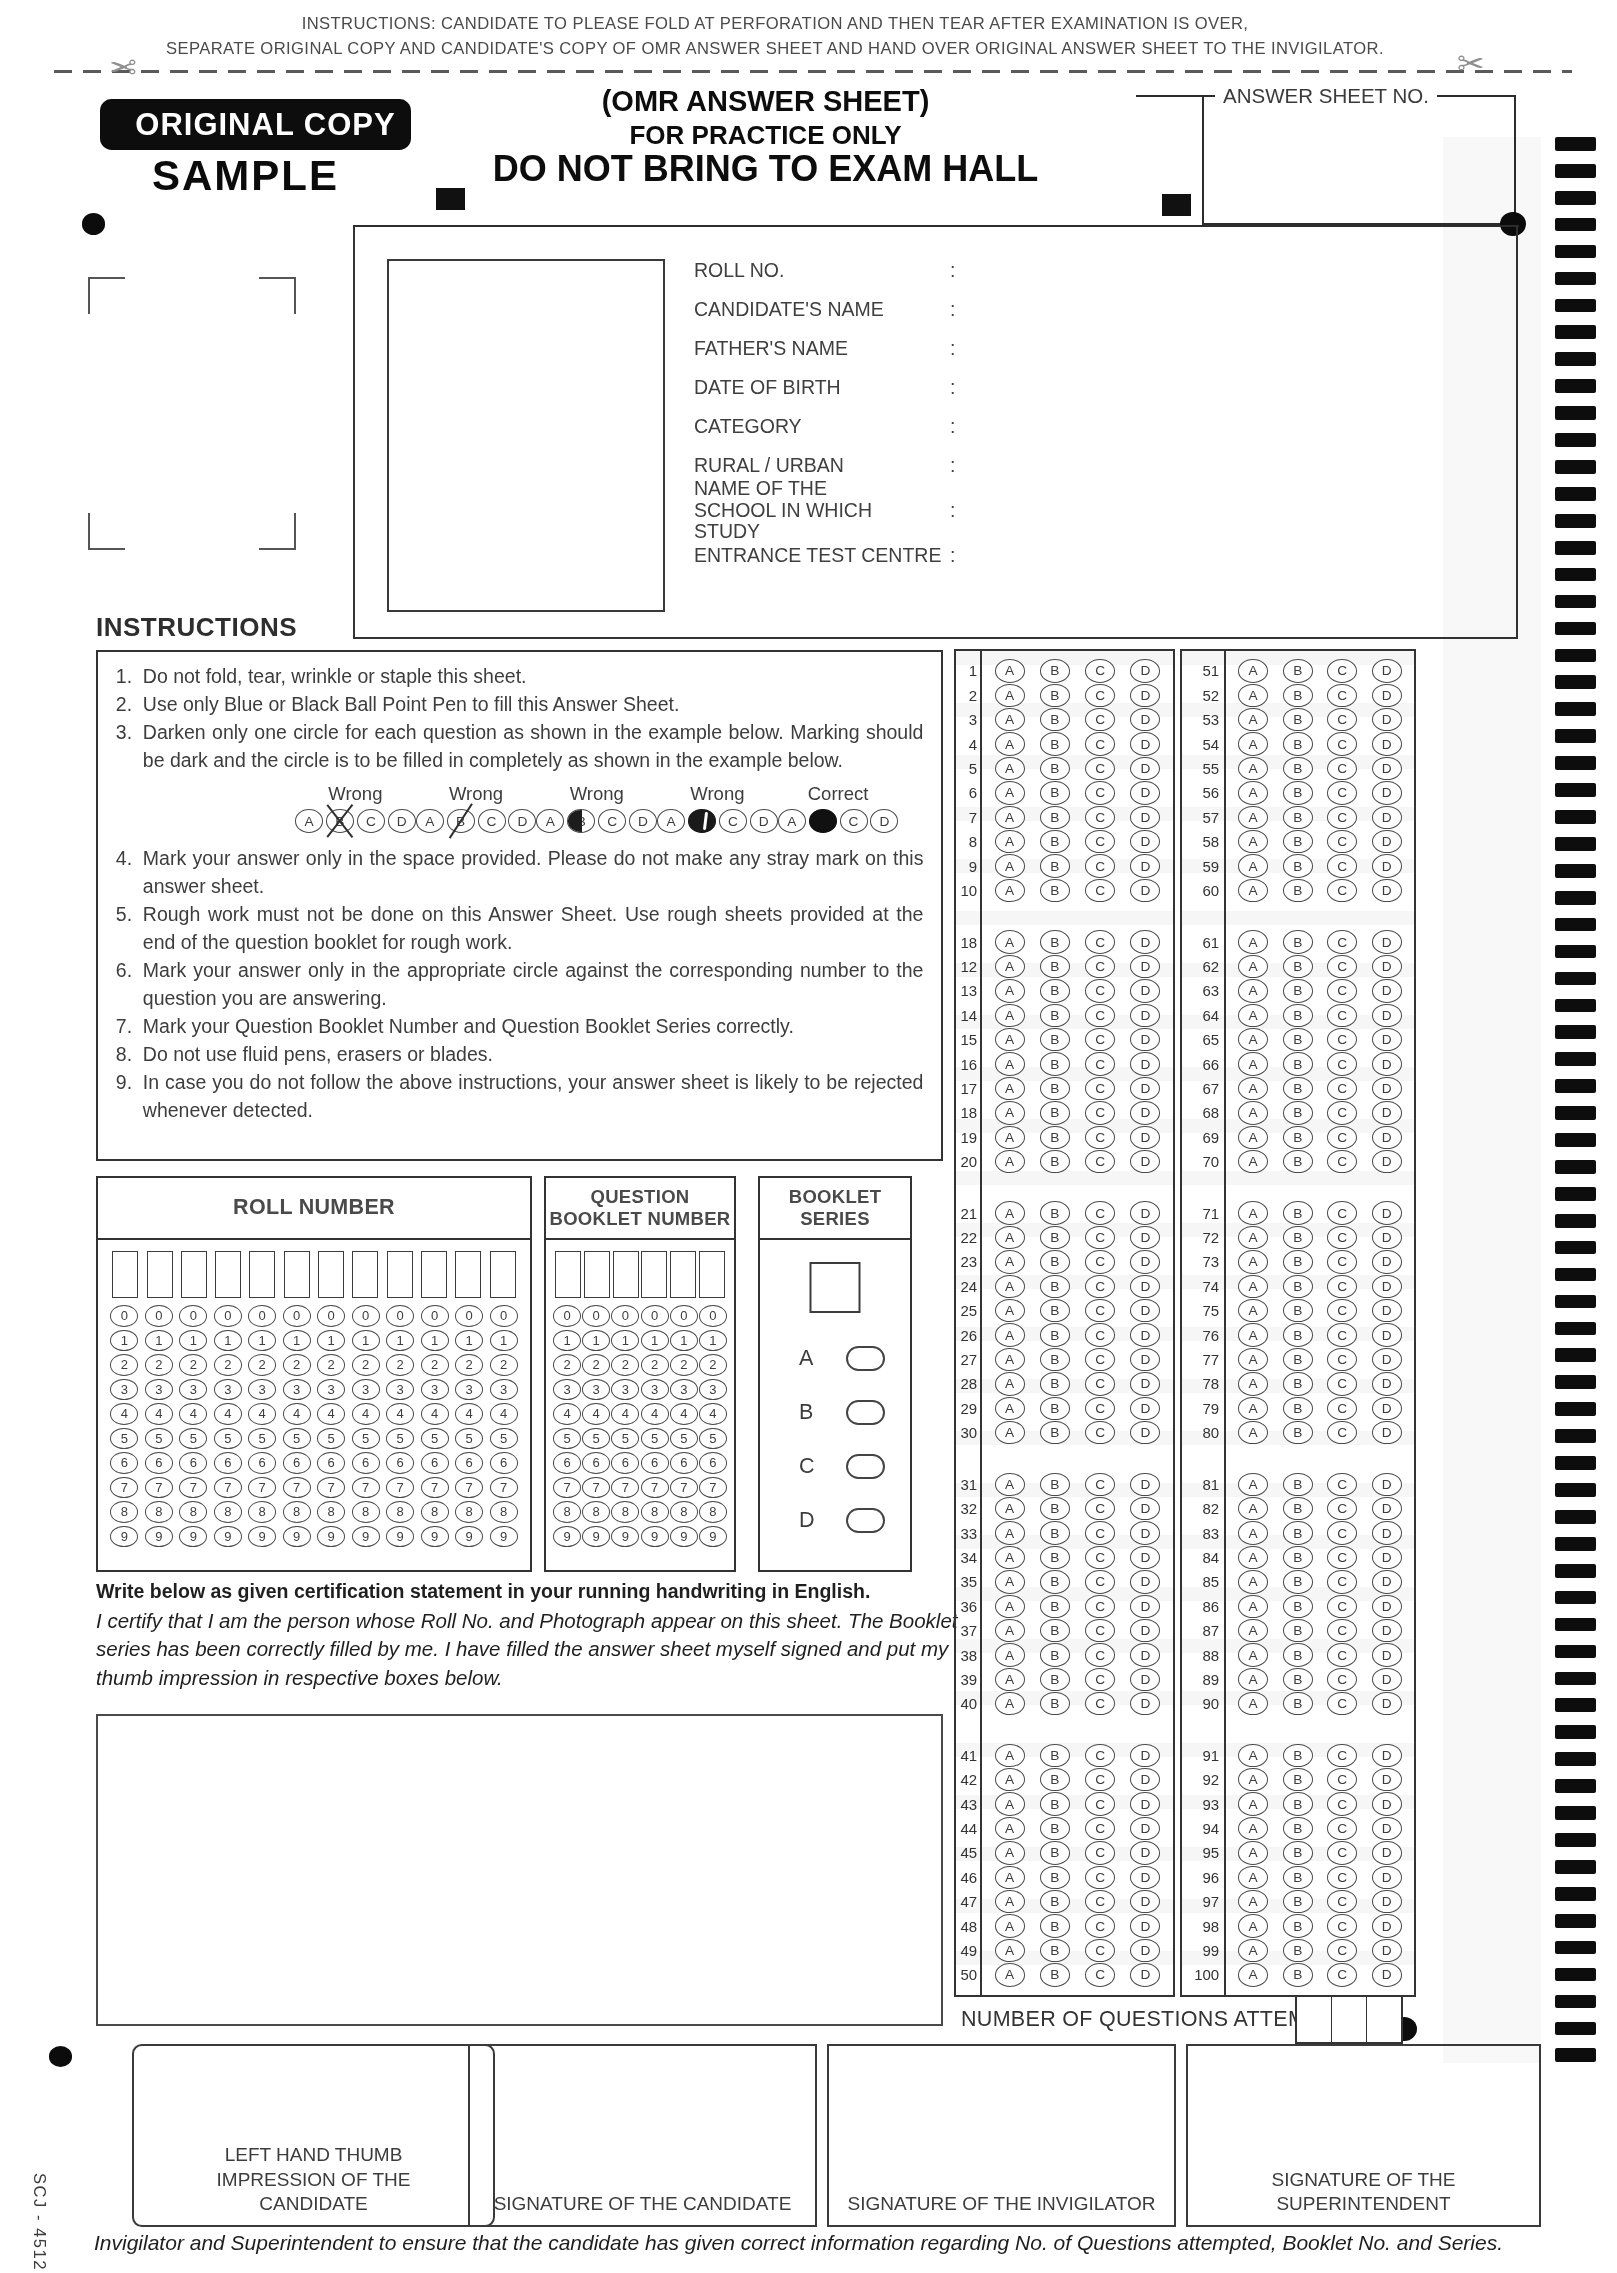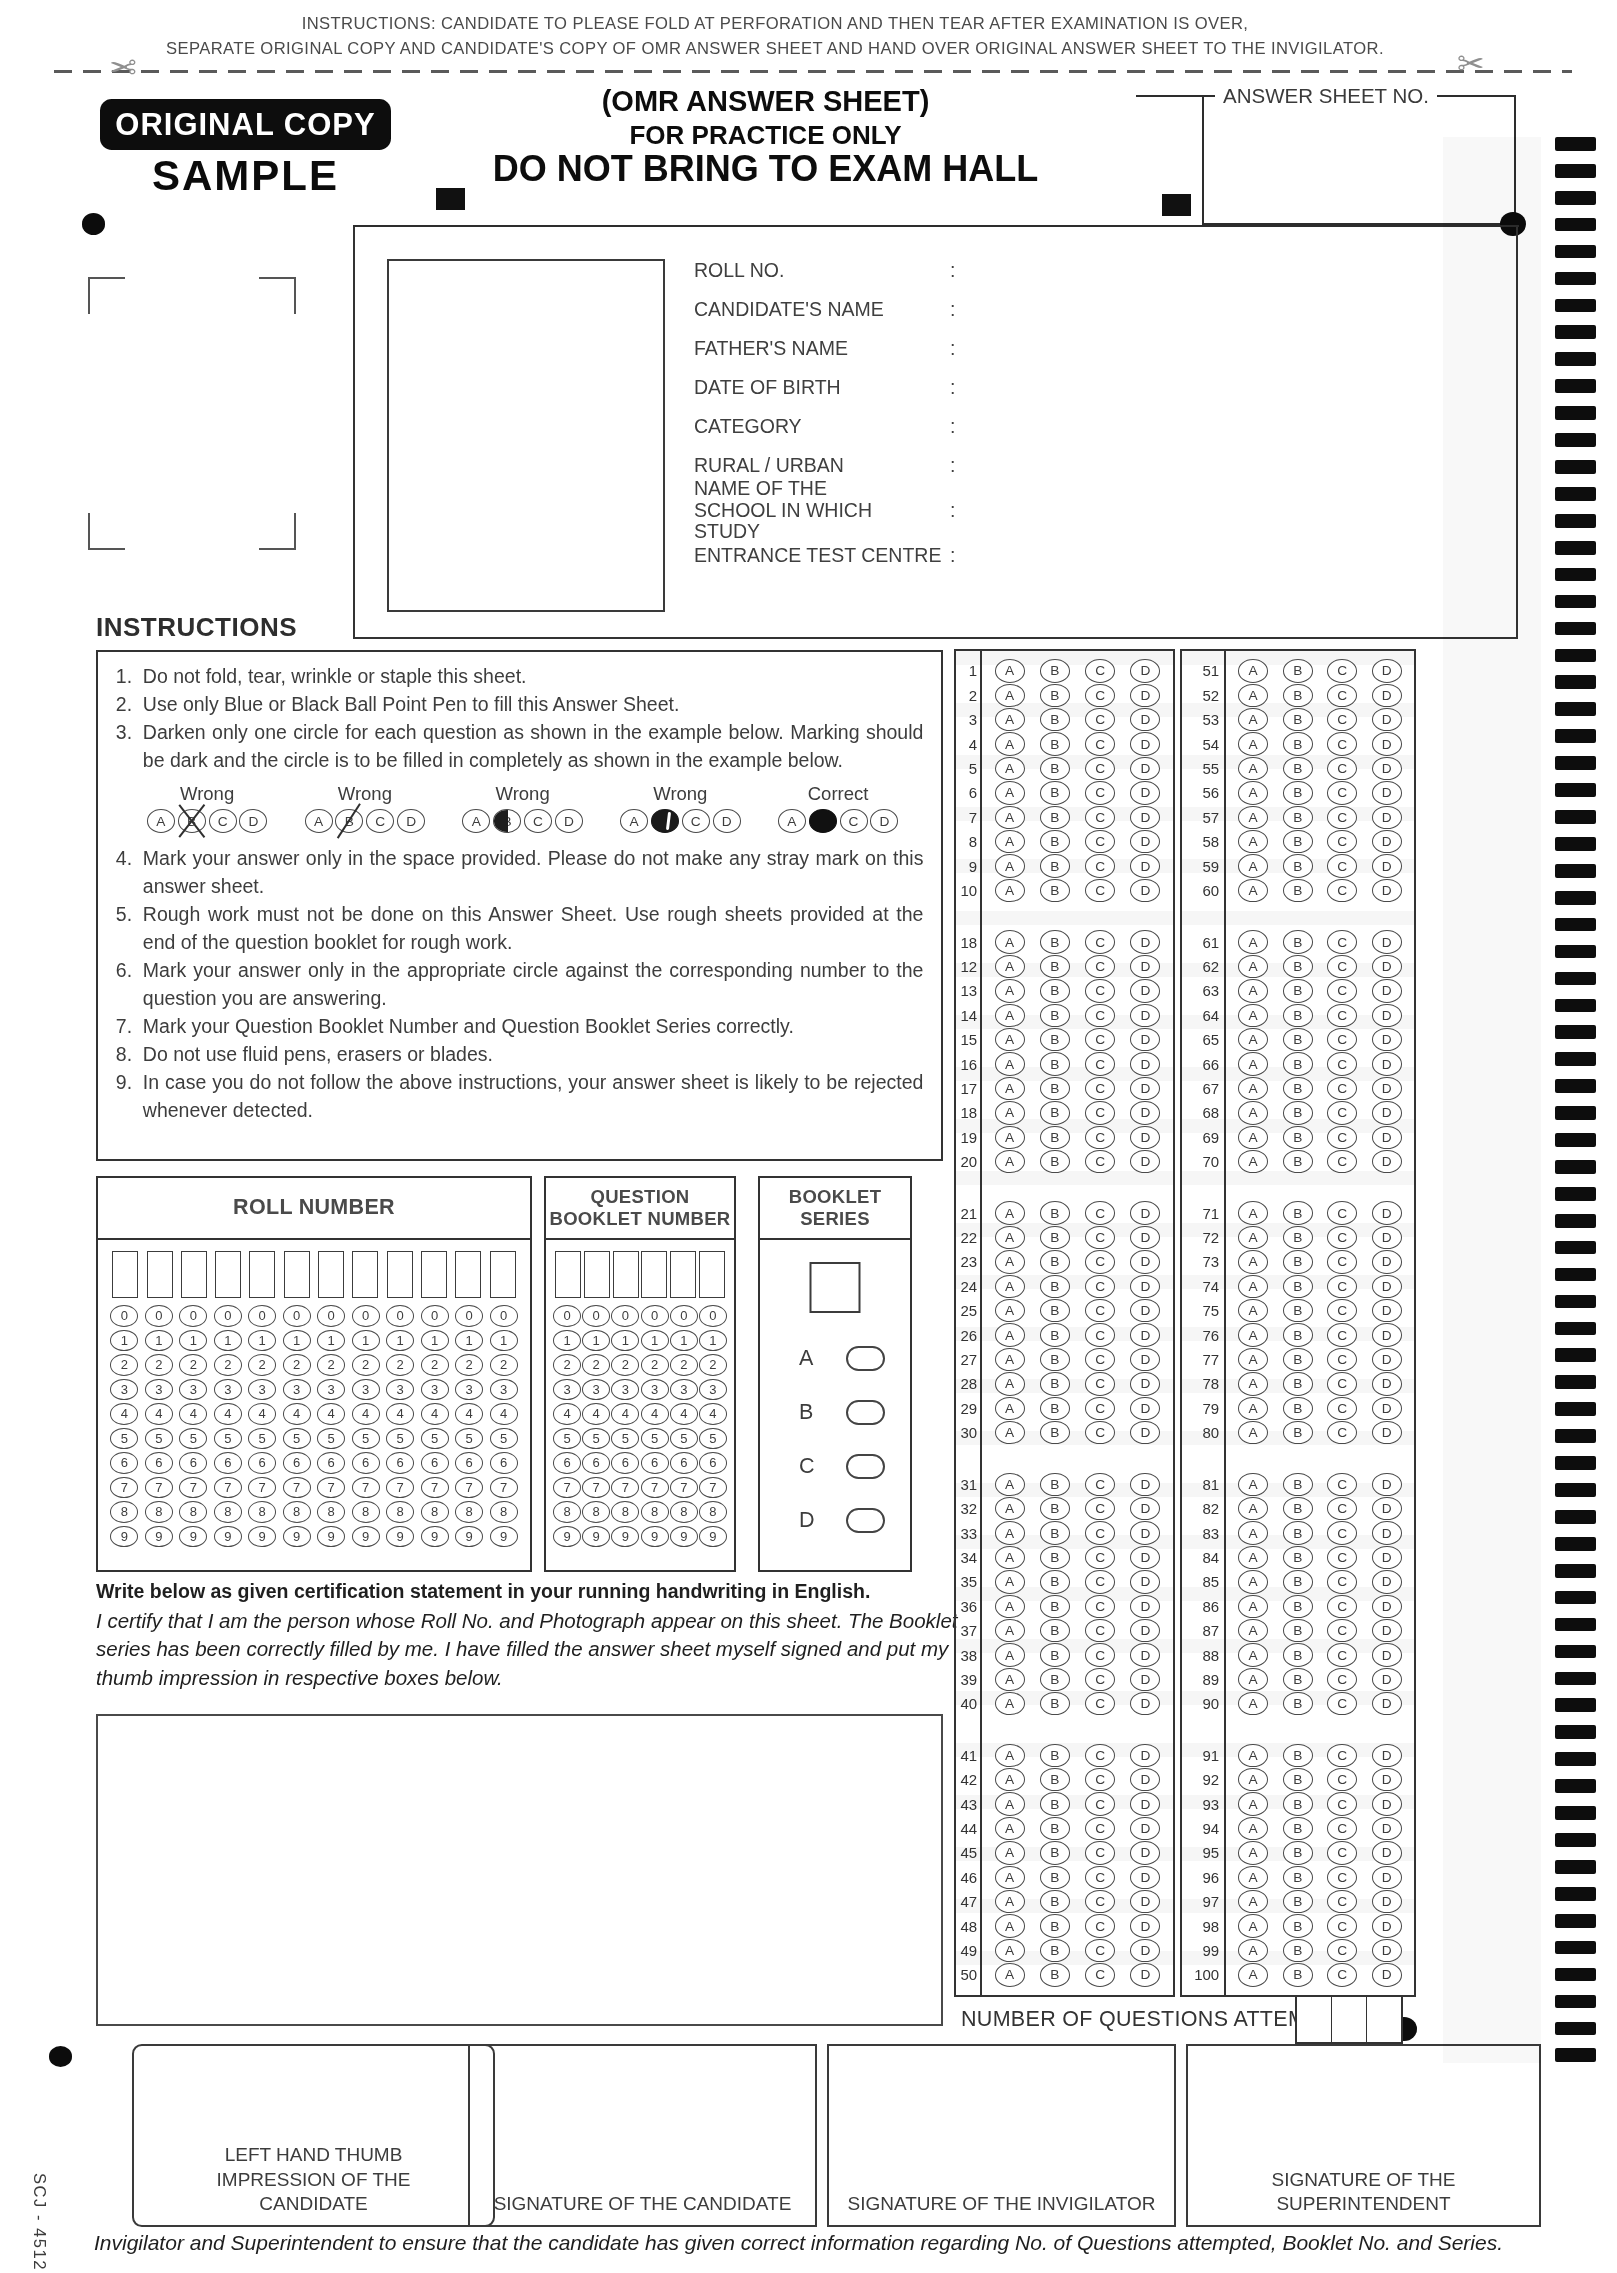--- a/index.html
+++ b/index.html
@@ -10,21 +10,21 @@
   
   .top-note{left:0;right:68px;text-align:center;font-size:16.6px;color:#4a4a4a;letter-spacing:0.4px;}
   .perforation{left:54px;top:70px;width:1518px;height:2.9px;
     background:repeating-linear-gradient(90deg,#5a5a5a 0 17.6px,transparent 17.6px 29px);}
   .scissors{font-size:33px;color:#8f8f8f;line-height:1;background:transparent;}
   .scissors.flip{transform:scaleX(-1);}
 
   
   .copy-badge{left:100px;top:99px;width:291px;height:51px;background:#0d0d0d;color:#fff;
     border-radius:11.7px;display:flex;align-items:center;justify-content:center;
-    font-size:31px;font-weight:bold;letter-spacing:1px;}
+    font-size:31px;font-weight:bold;letter-spacing:1px;padding-left:20px;}
   .sample{left:100px;top:152px;width:291px;text-align:center;font-size:42px;font-weight:bold;
     letter-spacing:2px;color:#0b0b0b;}
   .title-block{left:424px;top:84px;width:683px;text-align:center;color:#0d0d0d;font-weight:bold;}
   .title-l1{font-size:29px;line-height:35px;}
   .title-l2{font-size:26px;line-height:32px;}
   .title-l3{font-size:36px;line-height:36px;}
   .reg-square{width:29px;height:22.4px;background:#111;}
   .dot{background:#0c0c0c;border-radius:50%;}
 
   .asn-box{left:1202px;top:96px;width:314px;height:129px;border:2px solid #2d2d2d;border-top:none;box-sizing:border-box;}
@@ -49,21 +49,21 @@
   .corner.br{border-right:2px solid #555;border-bottom:2px solid #555;}
 
   
   .ins-heading{left:96px;top:612px;font-size:26px;font-weight:bold;color:#2e2e2e;letter-spacing:0.5px;}
   .ins-box{left:96px;top:650px;width:847px;height:511px;border:2px solid #333;
     padding:9.8px 17.6px 0 9.8px;box-sizing:border-box;}
   .ins-item{display:flex;font-size:19.5px;color:#3d3d3d;line-height:28px;}
   .ins-num{width:35px;text-align:right;padding-right:10.7px;flex:none;box-sizing:border-box;}
   .ins-text{flex:1;text-align:justify;}
 
-  .examples{display:flex;justify-content:space-between;padding:8.8px 25px 10.7px 39px;}
+  .examples{display:flex;justify-content:flex-end;padding:8.8px 25px 10.7px 39px;}
   .ex-group{text-align:center;}
   .ex-label{font-size:18.5px;color:#3d3d3d;margin-bottom:4.9px;}
   .ex-bubbles{display:flex;gap:2.9px;}
 
   .bubble{box-sizing:border-box;display:inline-flex;align-items:center;justify-content:center;
     border:1.8px solid #4a4a4a;border-radius:50%;background:#fff;color:#3d3d3d;flex:none;}
   .ex-bubble{width:28px;height:23.4px;font-size:13.7px;position:relative;}
   .b-crossed::before,.b-crossed::after{content:'';position:absolute;left:50%;top:50%;
     width:2.4px;height:41px;background:#2f2f2f;}
   .b-crossed::before{transform:translate(-50%,-50%) rotate(38deg);}

